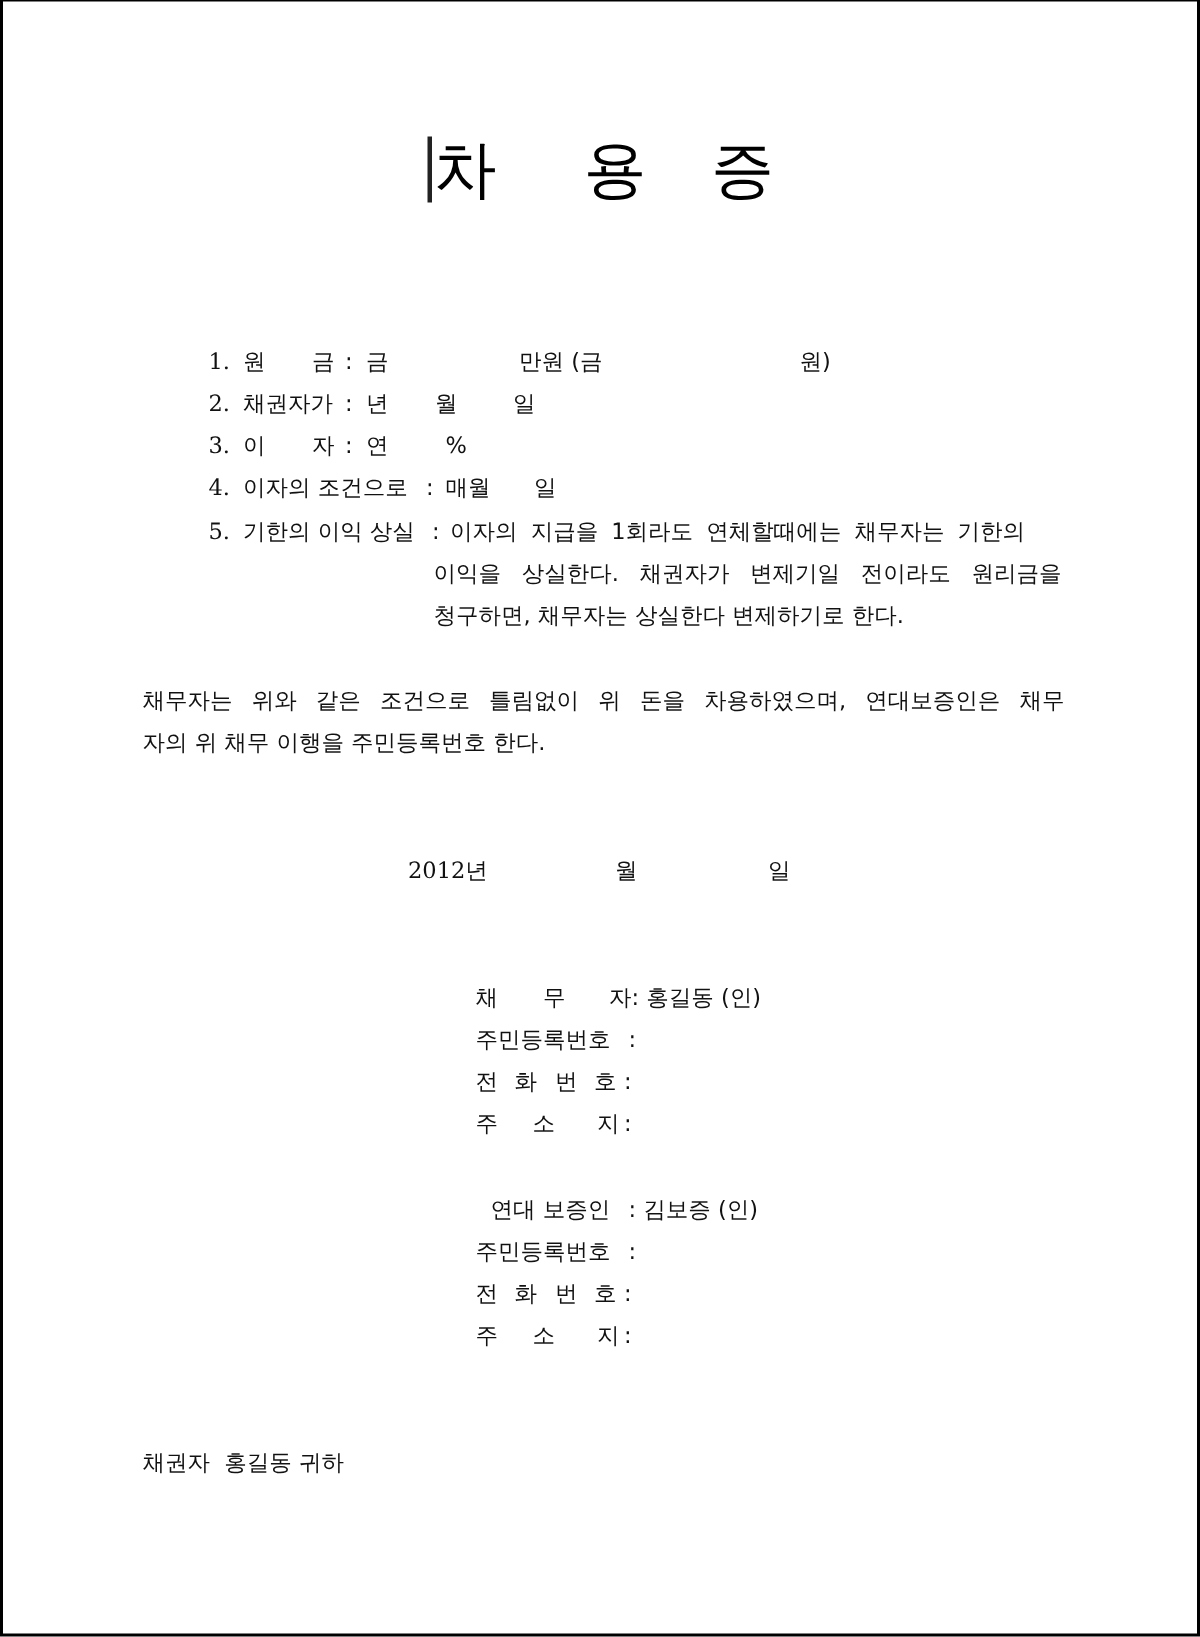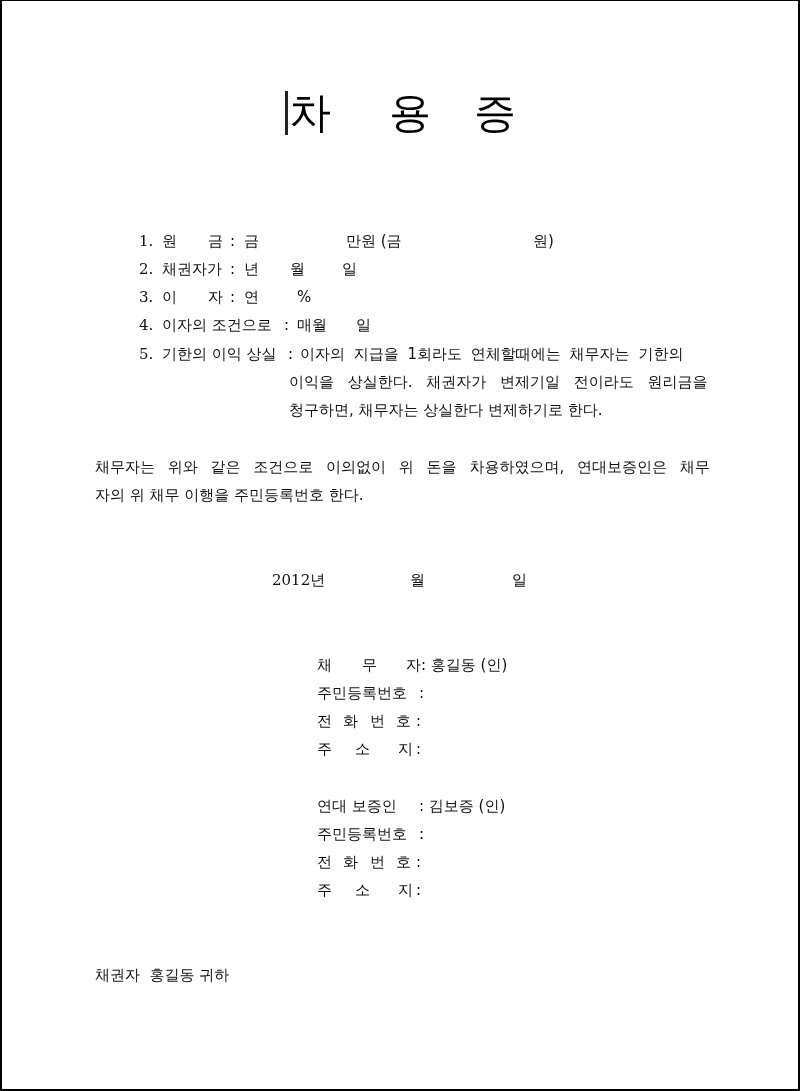--- a/index.html
+++ b/index.html
@@ -78,21 +78,21 @@
   <div>
     <span class="abs t13" style="left:137px;top:343px">5.</span>
     <span class="abs t13 sans" style="left:160px;top:343px">기한의 이익 상실</span>
     <span class="abs t13 sans" style="left:286px;top:343px">:</span>
     <span class="abs t13 sans" style="left:298px;top:343px;word-spacing:4px">이자의 지급을 1회라도 연체할때에는 채무자는 기한의</span>
     <span class="abs t13 sans" style="left:287px;top:371px;word-spacing:9px">이익을 상실한다. 채권자가 변제기일 전이라도 원리금을</span>
     <span class="abs t13 sans" style="left:287px;top:399px">청구하면, 채무자는 상실한다 변제하기로 한다.</span>
   </div>
 
   <div>
-    <span class="abs t13 sans" style="left:93px;top:456px;word-spacing:8px">채무자는 위와 같은 조건으로 이의없이 위 돈을 차용하였으며, 연대보증인은 채무</span>
+    <span class="abs t13 sans" style="left:93px;top:456px;word-spacing:8px">채무자는 위와 같은 조건으로 틀림없이 위 돈을 차용하였으며, 연대보증인은 채무</span>
     <span class="abs t13 sans" style="left:93px;top:484px">자의 위 채무 이행을 주민등록번호 한다.</span>
   </div>
 
   <div>
     <span class="abs t13" style="left:270px;top:569px">2012년</span>
     <span class="abs t13 sans" style="left:408px;top:569px">월</span>
     <span class="abs t13 sans" style="left:510px;top:569px">일</span>
   </div>
 
   <div>
@@ -110,21 +110,21 @@
     <span class="abs t13 sans" style="left:394px;top:710px">호</span>
     <span class="abs t13 sans" style="left:414px;top:710px">:</span>
 
     <span class="abs t13 sans" style="left:315px;top:738px">주</span>
     <span class="abs t13 sans" style="left:353px;top:738px">소</span>
     <span class="abs t13 sans" style="left:396px;top:738px">지</span>
     <span class="abs t13 sans" style="left:414px;top:738px">:</span>
   </div>
 
   <div>
-    <span class="abs t13 sans" style="left:315px;top:795px">연대 보증인</span>
+    <span class="abs t13 sans" style="left:325px;top:795px">연대 보증인</span>
     <span class="abs t13 sans" style="left:417px;top:795px">: 김보증 (인)</span>
 
     <span class="abs t13 sans" style="left:315px;top:823px">주민등록번호</span>
     <span class="abs t13 sans" style="left:417px;top:823px">:</span>
 
     <span class="abs t13 sans" style="left:315px;top:851px">전</span>
     <span class="abs t13 sans" style="left:341px;top:851px">화</span>
     <span class="abs t13 sans" style="left:368px;top:851px">번</span>
     <span class="abs t13 sans" style="left:394px;top:851px">호</span>
     <span class="abs t13 sans" style="left:414px;top:851px">:</span>

